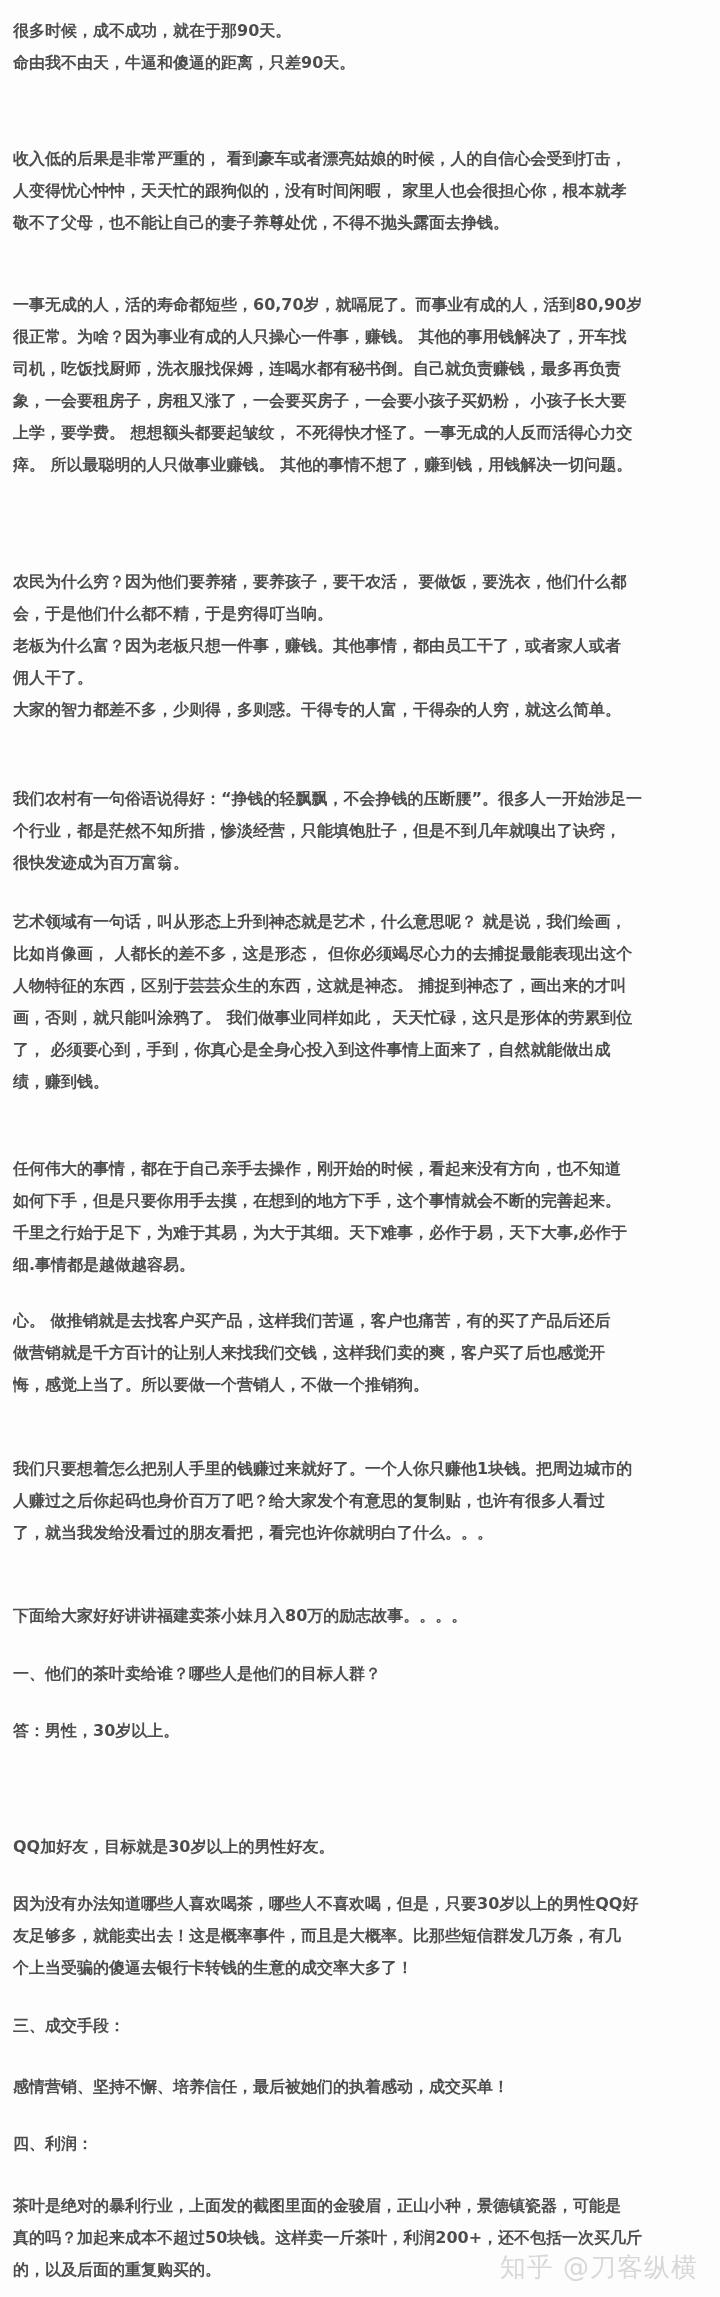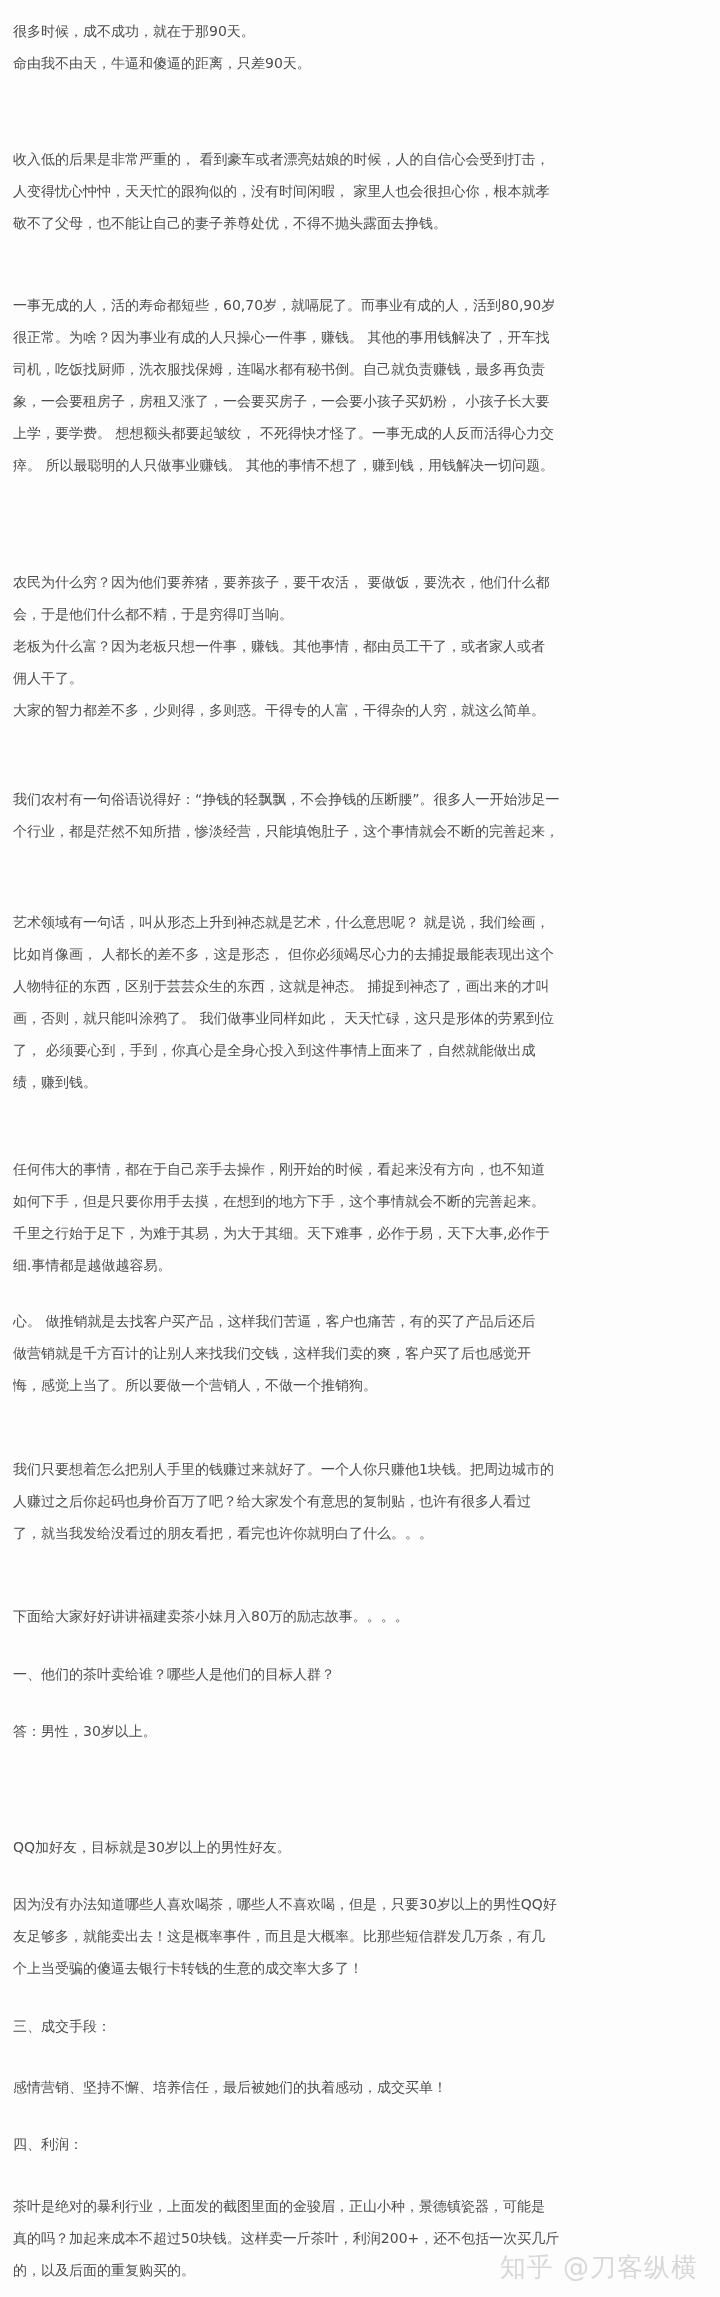--- a/index.html
+++ b/index.html
@@ -10,22 +10,22 @@
     background: #fdfdfd;
     font-family: "DejaVu Sans", sans-serif;
     overflow: hidden;
   }
   .article { position: absolute; inset: 0; }
   .para {
     position: absolute;
     left: 13px;
     right: 26px;
     color: #4d4d4d;
-    font-size: 14px;
-    font-weight: 400;
+    font-size: 16px;
+    font-weight: 700;
   }
   .line {
     height: 32px;
     line-height: 32px;
     white-space: nowrap;
     overflow: hidden;
   }
   .watermark {
     position: absolute;
     top: 2250px;
@@ -58,21 +58,22 @@
     </div>
     <div class="para" style="top: 566px;">
       <div class="line">农民为什么穷？因为他们要养猪，要养孩子，要干农活， 要做饭，要洗衣，他们什么都</div>
       <div class="line">会，于是他们什么都不精，于是穷得叮当响。</div>
       <div class="line">老板为什么富？因为老板只想一件事，赚钱。其他事情，都由员工干了，或者家人或者</div>
       <div class="line">佣人干了。</div>
       <div class="line">大家的智力都差不多，少则得，多则惑。干得专的人富，干得杂的人穷，就这么简单。</div>
     </div>
     <div class="para" style="top: 783px;">
       <div class="line">我们农村有一句俗语说得好：“挣钱的轻飘飘，不会挣钱的压断腰”。很多人一开始涉足一</div>
-      <div class="line">个行业，都是茫然不知所措，惨淡经营，只能填饱肚子，这个事情就会不断的完善起来，</div>
+      <div class="line">个行业，都是茫然不知所措，惨淡经营，只能填饱肚子，但是不到几年就嗅出了诀窍，</div>
+      <div class="line">很快发迹成为百万富翁。</div>
     </div>
     <div class="para" style="top: 906px;">
       <div class="line">艺术领域有一句话，叫从形态上升到神态就是艺术，什么意思呢？ 就是说，我们绘画，</div>
       <div class="line">比如肖像画， 人都长的差不多，这是形态， 但你必须竭尽心力的去捕捉最能表现出这个</div>
       <div class="line">人物特征的东西，区别于芸芸众生的东西，这就是神态。 捕捉到神态了，画出来的才叫</div>
       <div class="line">画，否则，就只能叫涂鸦了。 我们做事业同样如此， 天天忙碌，这只是形体的劳累到位</div>
       <div class="line">了， 必须要心到，手到，你真心是全身心投入到这件事情上面来了，自然就能做出成</div>
       <div class="line">绩，赚到钱。</div>
     </div>
     <div class="para" style="top: 1153px;">

